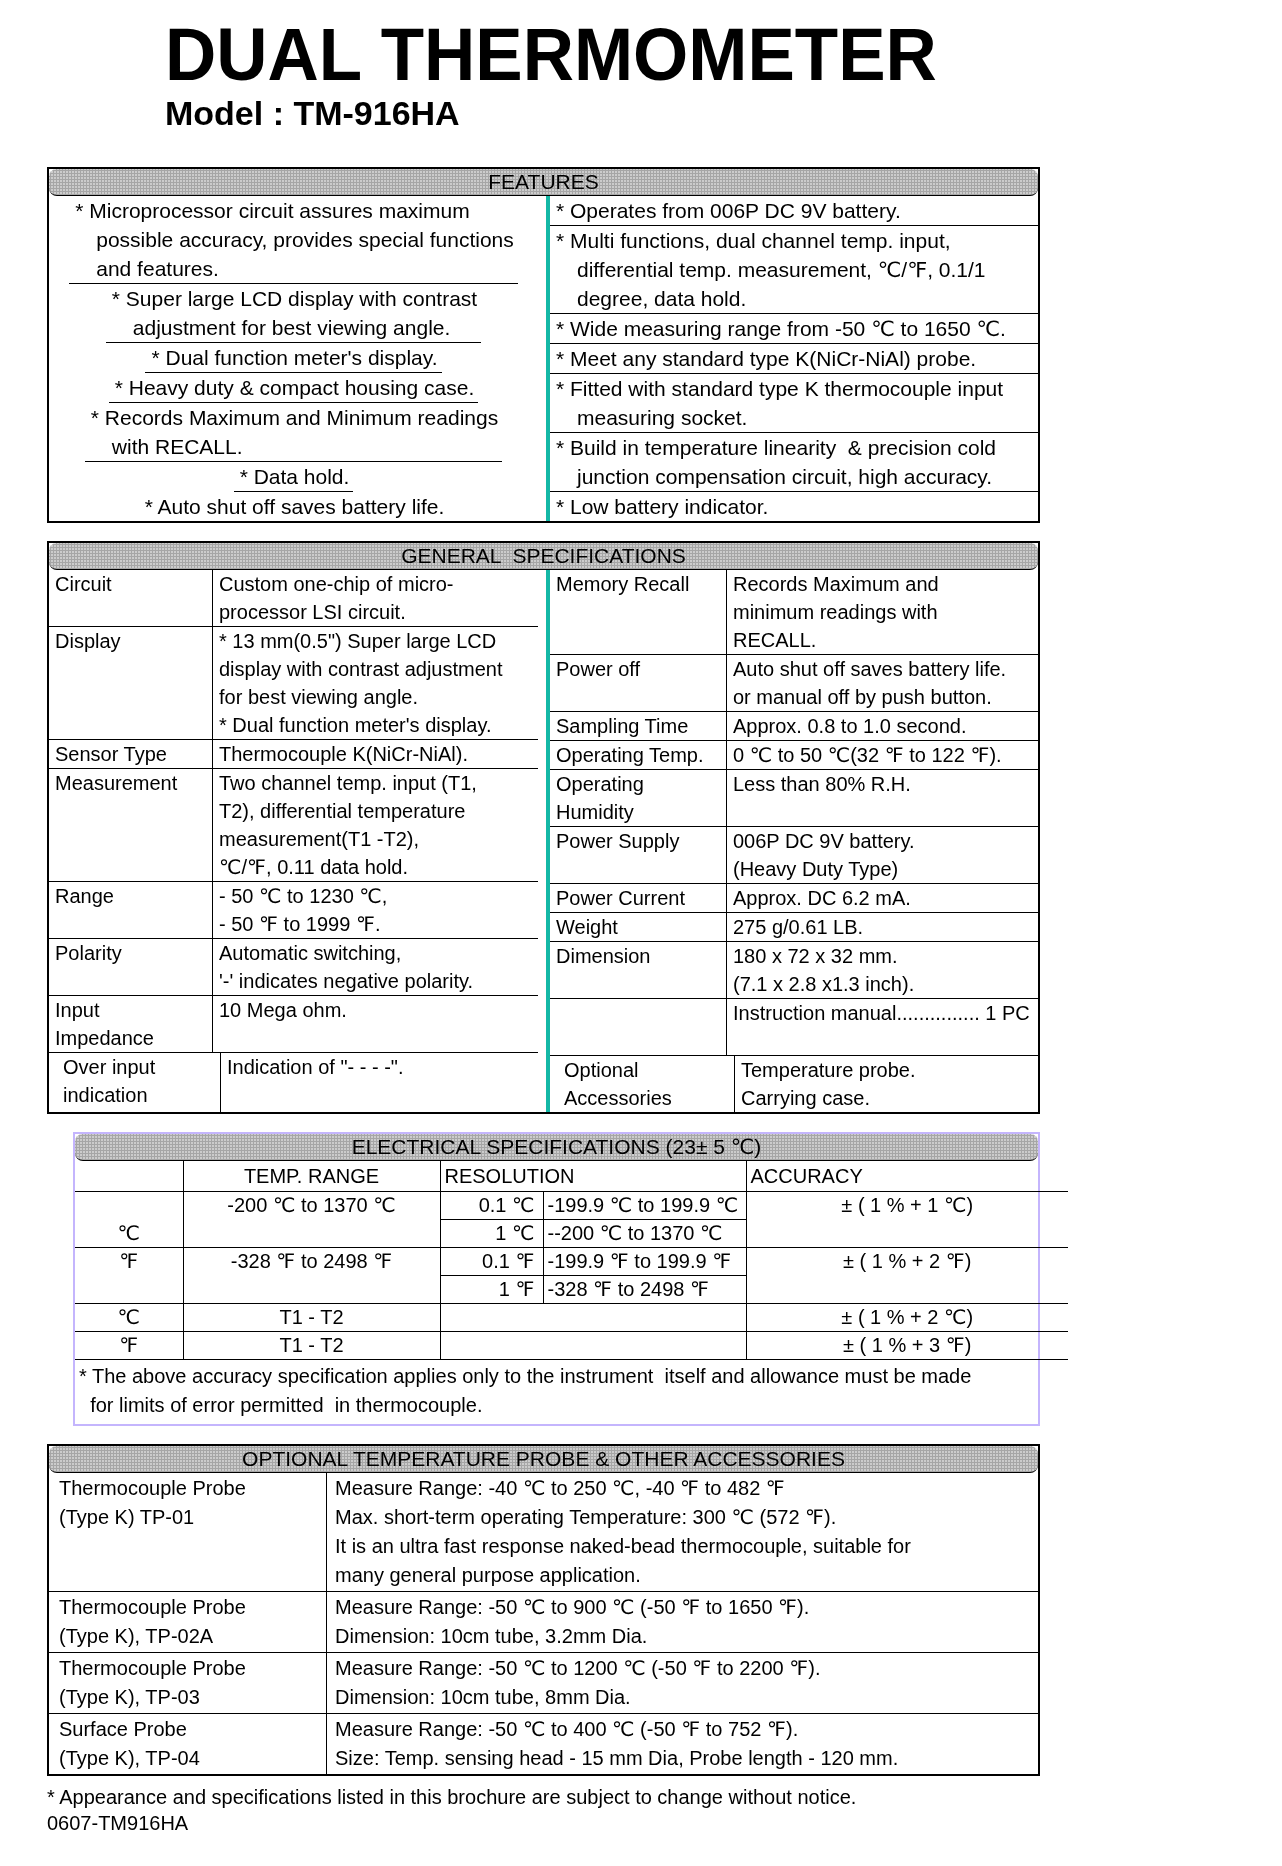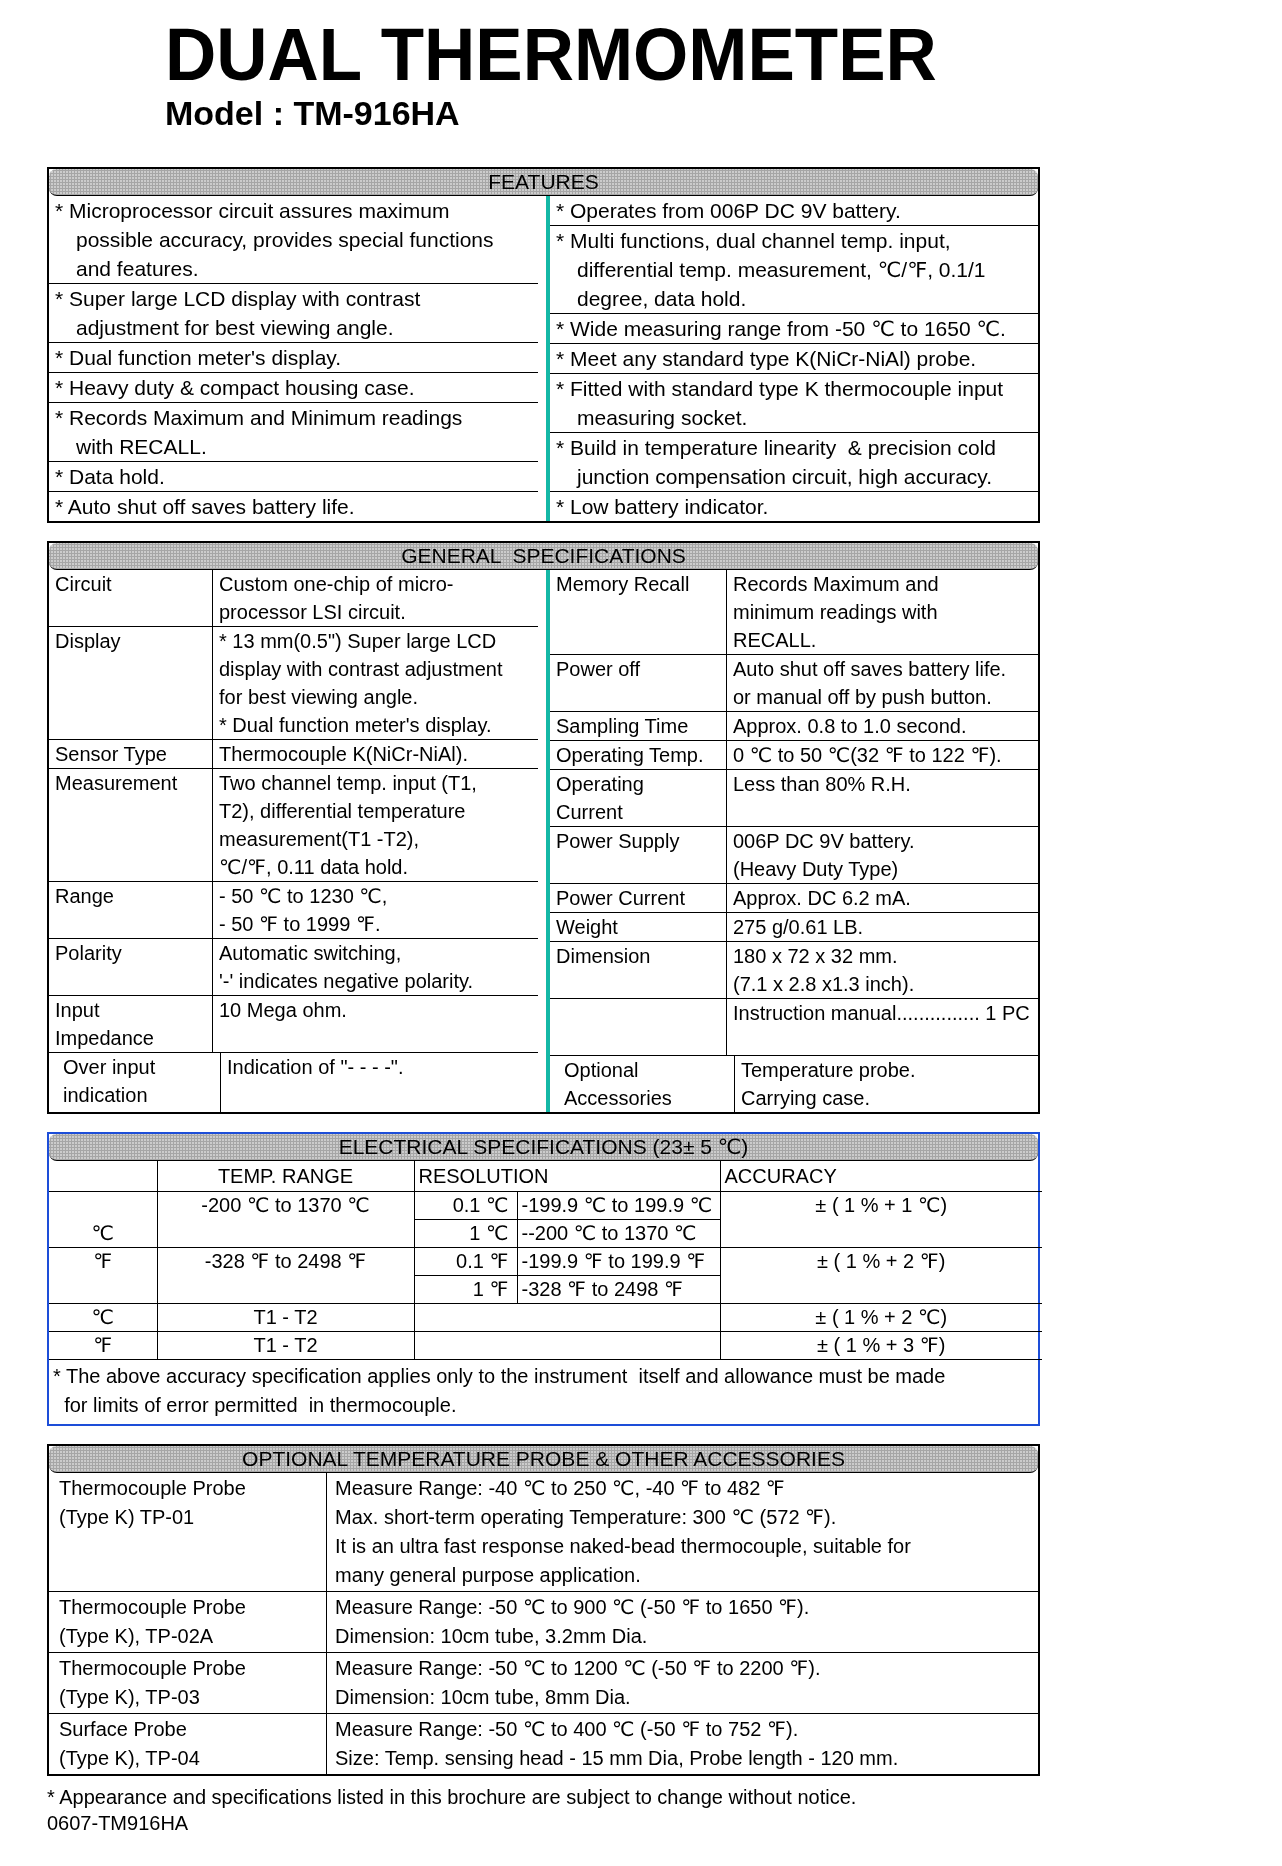--- a/index.html
+++ b/index.html
@@ -17,21 +17,21 @@
   .band{
     background-color:#cccccc;
     background-image:radial-gradient(#a6a6a6 1px, rgba(0,0,0,0) 1.2px);
     background-size:3px 3px;
     border-bottom:1px solid #000;
     text-align:center;font-size:21px;line-height:26px;height:26px;white-space:pre;border-radius:8px;
   }
   .split{display:flex;align-items:stretch;}
   .half{display:flex;flex-direction:column;}
   .half.right{border-left:4px solid #14b8a6;margin-left:8px;}
-  .features .half.left{width:489px;}
+  .features .half.left{width:489px;align-items:center;}
   .features .half.right{flex:1;}
 
   
   .frow{border-bottom:1px solid #000;}
   .half .frow:last-child{border-bottom:none;flex:1;}
   .ftext{font-size:21px;line-height:29px;padding:0 4px 0 27px;text-indent:-21px;white-space:pre-wrap;}
 
   
   .general .half.left{width:489px;}
   .general .half.right{flex:1;}
@@ -46,21 +46,21 @@
   
   table.etable{border-collapse:collapse;table-layout:fixed;width:100%;}
   table.etable td,table.etable th{border:1px solid #000;font-weight:normal;font-size:20px;line-height:27px;padding:0 4px;vertical-align:top;white-space:pre-wrap;overflow:hidden;}
   table.etable .c{text-align:center;}
   table.etable .r{text-align:right;padding-right:8px;}
   table.etable .l{text-align:left;}
   table.etable .unit-bottom{vertical-align:bottom;text-align:center;}
   table.etable .unit-top{vertical-align:top;text-align:center;}
   table.etable .hdr{line-height:30px;}
   table.etable .foot{padding:2px 4px 4px 4px;line-height:29px;}
-  .etbl-wrap{border:2px solid #1d4ed8;margin-top:18px;}
+  .etbl-wrap{border:2px solid #c4b5fd;margin-top:18px;margin-left:26px;}
   .etbl-wrap table{border-style:hidden;} 
 
   
   .orow{display:flex;border-bottom:1px solid #000;align-items:stretch;}
   .optional .orow:last-child{border-bottom:none;}
   .olabel{width:265px;flex:0 0 auto;font-size:20px;line-height:29px;padding:1px 2px 1px 10px;white-space:pre-wrap;}
   .oval{border-left:1px solid #000;flex:1;font-size:20px;line-height:29px;padding:1px 2px 1px 8px;white-space:pre-wrap;}
 
   
   .footer{display:flex;justify-content:space-between;margin-top:8px;font-size:20px;line-height:26px;flex-direction:column;}
@@ -199,21 +199,21 @@
         <div class="grow">
             <div class="glabel">Sampling Time</div>
             <div class="gval">Approx. 0.8 to 1.0 second.</div>
           </div>
         <div class="grow">
             <div class="glabel">Operating Temp.</div>
             <div class="gval">0 ℃ to 50 ℃(32 ℉ to 122 ℉).</div>
           </div>
         <div class="grow">
             <div class="glabel">Operating
-Current</div>
+Humidity</div>
             <div class="gval">Less than 80% R.H.</div>
           </div>
         <div class="grow">
             <div class="glabel">Power Supply</div>
             <div class="gval">006P DC 9V battery.
 (Heavy Duty Type)</div>
           </div>
         <div class="grow">
             <div class="glabel">Power Current</div>
             <div class="gval">Approx. DC 6.2 mA.</div>

